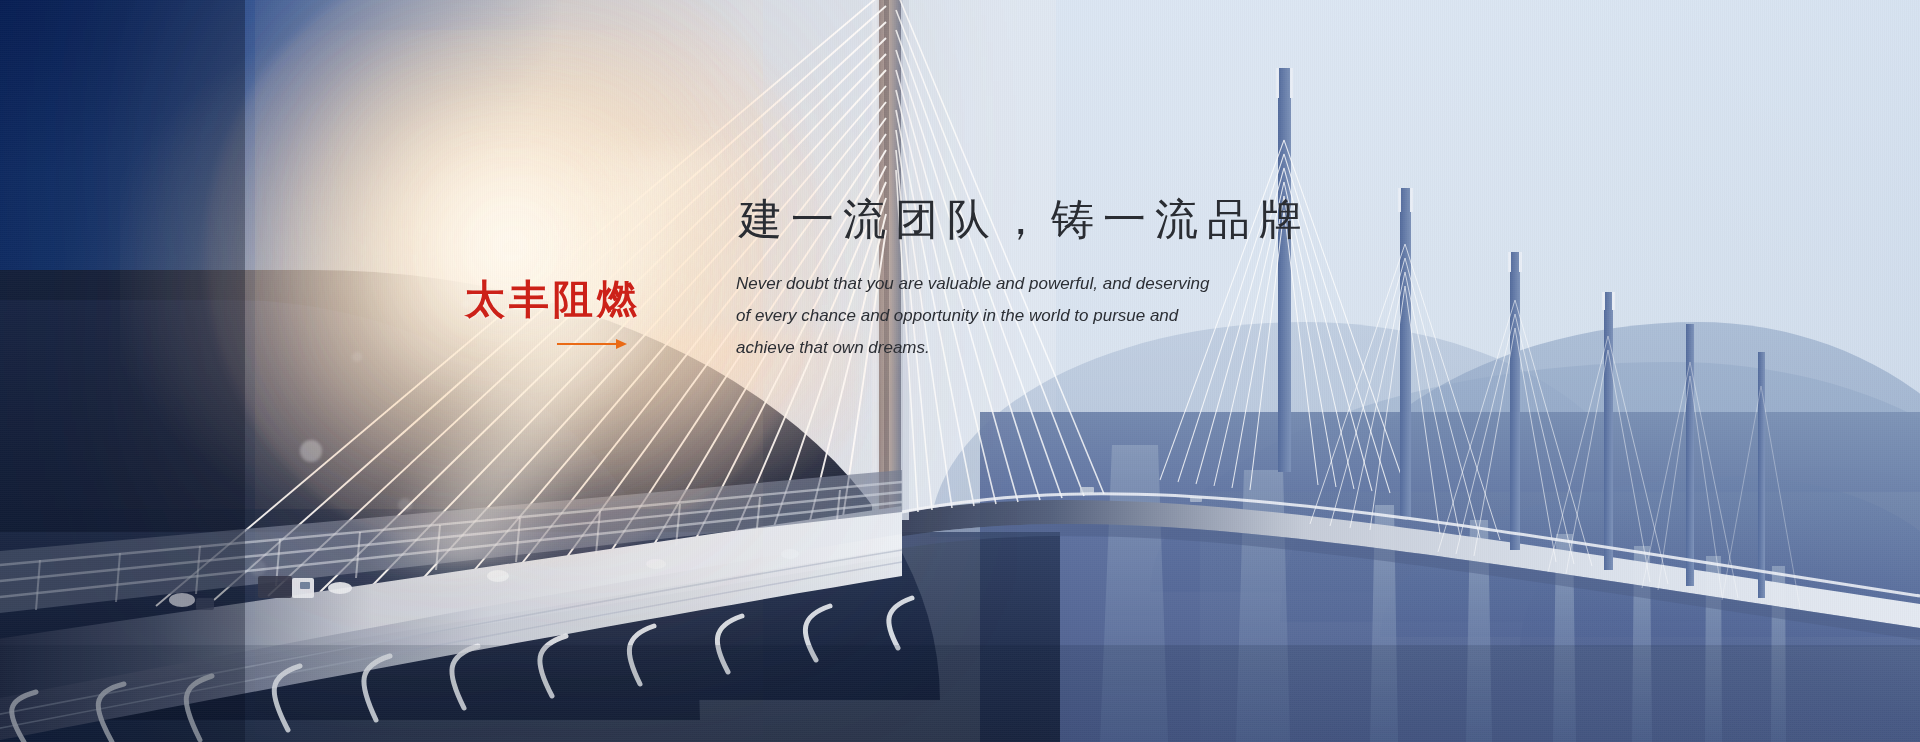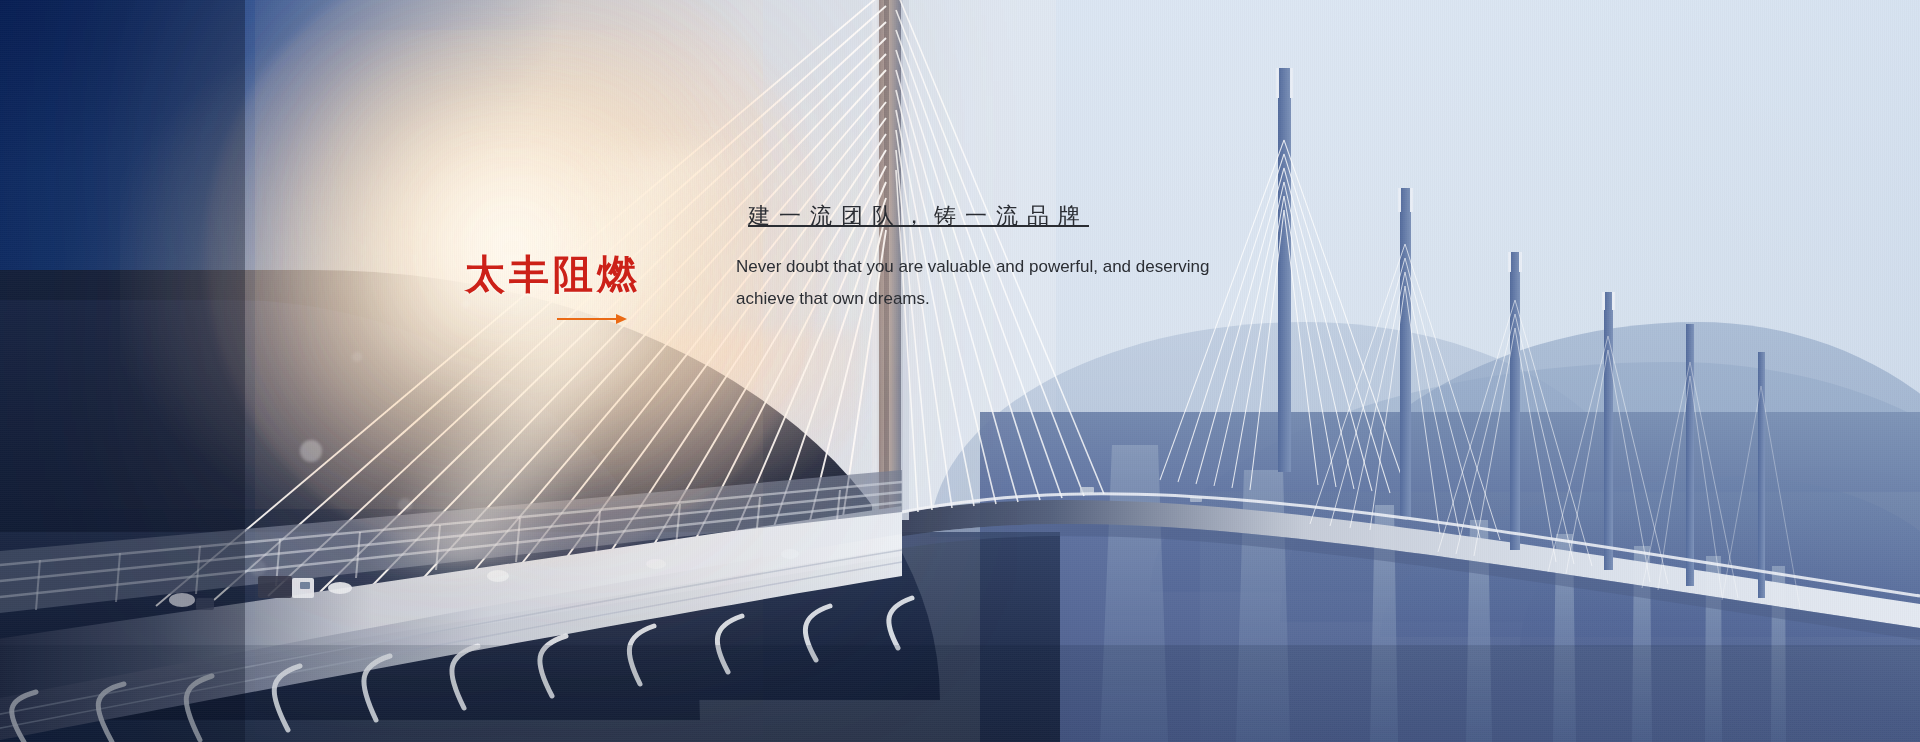--- a/index.html
+++ b/index.html
@@ -158,52 +158,51 @@
   }
   .grain{
     position:absolute;inset:0;opacity:.14;
     background-image:
       repeating-linear-gradient(0deg, rgba(255,255,255,.16) 0 1px, rgba(0,0,0,0) 1px 2px),
       repeating-linear-gradient(90deg, rgba(0,0,0,.10) 0 1px, rgba(0,0,0,0) 1px 2px);
     pointer-events:none;
   }
 
   
-  .logo-block{position:absolute;left:465px;top:254px;width:200px;}
+  .logo-block{position:absolute;left:465px;top:279px;width:200px;}
   .logo-word{
     font-family:"DejaVu Sans","Liberation Sans",sans-serif;
     font-size:40px;font-weight:700;color:#cc2118;
     letter-spacing:4px;line-height:1;white-space:nowrap;
     text-shadow:0 1px 2px rgba(255,255,255,.55);
   }
   .logo-arrow{position:relative;margin-top:20px;margin-left:92px;width:70px;height:10px;}
   .logo-arrow i{
     position:absolute;left:0;top:4px;width:60px;height:2px;background:#ea6a15;display:block;
   }
   .logo-arrow b{
     position:absolute;right:0;top:0;width:0;height:0;display:block;
     border-left:11px solid #ea6a15;
     border-top:5px solid transparent;
     border-bottom:5px solid transparent;
   }
 
   
   .copy{position:absolute;left:736px;top:190px;width:620px;}
   .copy h2{
-    margin:12px;font-weight:400;font-size:22px;color:#2a2d33;
+    margin:3px;font-weight:400;font-size:43px;color:#2a2d33;
     letter-spacing:9px;line-height:1.25;white-space:nowrap;
     font-family:"DejaVu Sans","Liberation Sans",sans-serif;
-    text-decoration:underline;
   }
   .copy h1{
     margin:18px 0 0;font-weight:700;font-size:40px;color:#181a1f;
     letter-spacing:5px;line-height:1.2;white-space:nowrap;
     font-family:"DejaVu Sans","Liberation Sans",sans-serif;
   }
-  .copy .lead{margin-top:24px;}
+  .copy .lead{margin-top:24px;font-style:italic;}
   .copy .lead p{
     margin:0 0 6px;font-size:17px;color:#2b2e34;line-height:1.55;
     font-family:"Liberation Sans","DejaVu Sans",sans-serif;
     white-space:nowrap;
   }
 </style>
 </head>
 <body>
 
 <div class="stage">
@@ -477,17 +476,18 @@
     <div class="logo-arrow">
       <i></i>
       <b></b>
     </div>
   </div>
 
   <div class="copy">
     <h2>建一流团队，铸一流品牌</h2>
     <div class="lead">
       <p>Never doubt that you are valuable and powerful, and deserving</p>
+      <p> of every chance and opportunity in the world to pursue and</p>
       <p>achieve that own dreams.</p>
     </div>
   </div>
 
 </div>
 
 </body></html>

